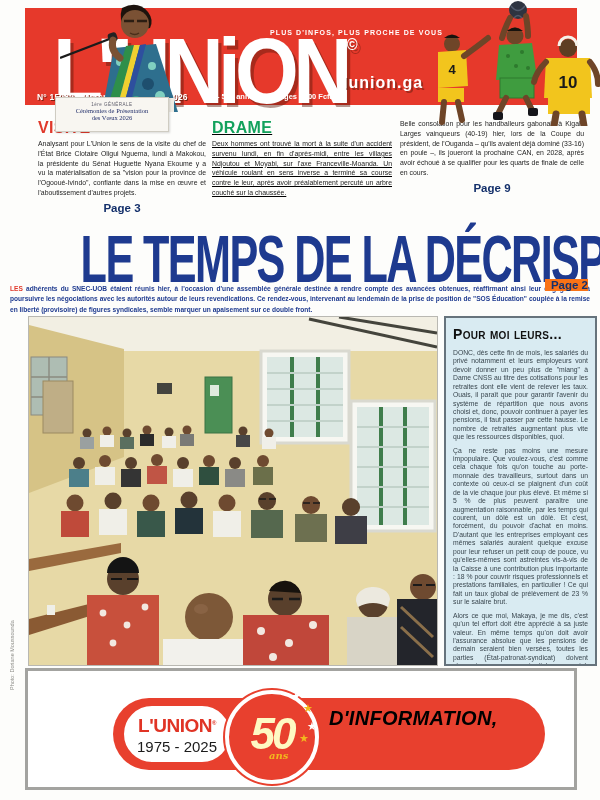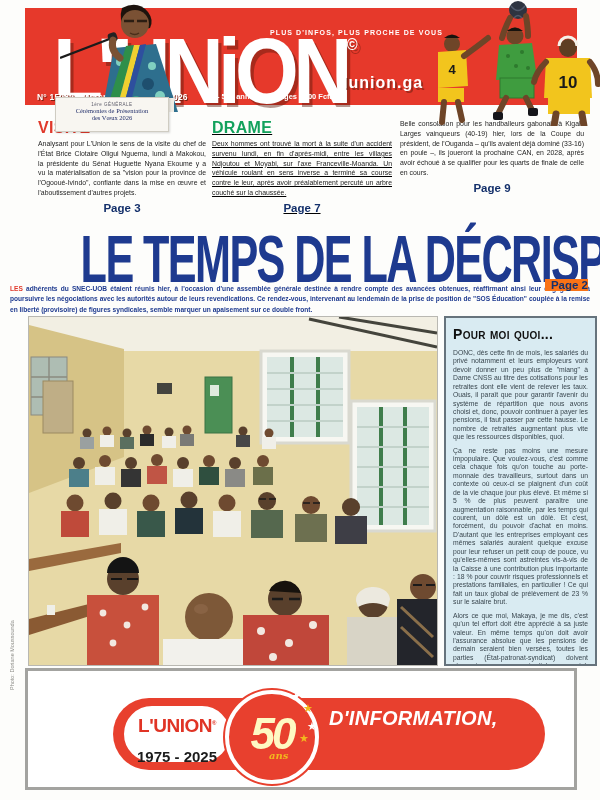--- a/index.html
+++ b/index.html
@@ -67,33 +67,33 @@
   
   .anniv{position:absolute;left:25px;top:668px;width:552px;height:122px;background:#ffffff;
         border:3px solid #a3a3a0;box-sizing:border-box;}
   .red-band{position:absolute;left:85px;top:27px;width:432px;height:72px;background:#e8402e;
         border-radius:40px;}
   .brand-pill{position:absolute;left:8px;top:5px;width:112px;height:62px;background:#fff;
         border:3px solid #e8402e;border-radius:32px;box-sizing:border-box;text-align:center;
         padding-top:9px;}
   .brand-pill .b1{font-size:19px;font-weight:bold;color:#e03425;letter-spacing:-.5px;}
   .brand-pill .b1 sup{font-size:6px;}
-  .brand-pill .b2{font-size:15px;font-weight:bold;color:#1c1c1c;margin-top:11px;}
+  .brand-pill .b2{font-size:15px;font-weight:normal;color:#1c1c1c;margin-top:1px;}
   .badge{position:absolute;left:112px;top:-8px;width:86px;height:86px;background:#e8402e;
         border:4px solid #ffffff;border-radius:50%;box-shadow:0 0 0 2px #e8402e;text-align:center;}
   .badge .fifty{font-size:44px;font-weight:bold;font-style:italic;color:#fef9c3;line-height:80px;
         letter-spacing:-3px;}
   .badge .ans{position:absolute;left:40px;top:56px;font-size:10px;font-style:italic;font-weight:bold;
         color:#f2b71e;font-family:"DejaVu Serif",serif;}
   .badge .star{position:absolute;font-size:11px;}
   .s1{left:62px;top:-4px;color:#ffffff;} .s2{left:74px;top:8px;color:#f2b71e;font-size:13px;}
   .s3{left:78px;top:26px;color:#ffffff;font-size:8px;} .s4{left:70px;top:38px;color:#f2b71e;font-size:8px;}
   .band-text{position:absolute;left:216px;top:9px;font-style:italic;font-weight:bold;
         letter-spacing:.3px;}
-  .band-text .l1{font-size:20px;color:#ffffff;}
+  .band-text .l1{font-size:20px;color:#000000;}
   .band-text .l2{font-size:20px;color:#f6c61c;margin-top:3px;}
 </style>
 </head>
 <body>
 
 <div class="page">
   <div class="sheet"></div>
 
   <div class="masthead">
     <div class="logo"><span>L'UNiON</span><sup>©</sup></div>
@@ -168,21 +168,20 @@
 
   <div class="teasers">
     <div class="teaser teaser-visite">
       <h2 class="t-red">VISITE</h2>
       <p>Analysant pour L'Union le sens de la visite du chef de l'État Brice Clotaire Oligui Nguema, lundi à Makokou, la présidente du Sénat Huguette Nyana Ekoume y a vu la matérialisation de sa "vision pour la province de l'Ogooué-Ivindo", confiante dans la mise en œuvre et l'aboutissement d'autres projets.</p>
       <div class="pageref">Page 3</div>
     </div>
     <div class="teaser teaser-drame">
       <h2 class="t-green">DRAME</h2>
       <p>Deux hommes ont trouvé la mort à la suite d'un accident survenu lundi, en fin d'après-midi, entre les villages Ndjoutou et Moyabi, sur l'axe Franceville-Moanda. Un véhicule roulant en sens inverse a terminé sa course contre le leur, après avoir préalablement percuté un arbre couché sur la chaussée.</p>
-      <div class="pageref">Page 7</div>
     </div>
     <div class="teaser teaser-handball">
       <p>Belle consolation pour les handballeurs gabonais à Kigali. Larges vainqueurs (40-19) hier, lors de la Coupe du président, de l'Ouganda – qu'ils avaient déjà dominé (33-16) en poule –, ils joueront la prochaine CAN, en 2028, après avoir échoué à se qualifier pour les quarts de finale de celle en cours.</p>
       <div class="pageref">Page 9</div>
     </div>
   </div>
 
   <div class="headline-wrap">
     <span class="headline">LE TEMPS DE LA DÉCRISPATION</span>
   </div>
@@ -304,21 +303,21 @@
         <circle cx="394" cy="270" r="13" fill="#6e4a30"></circle>
         <path d="M384 268 h9 m4 0 h9" stroke="#1a1a1a" stroke-width="2"></path>
         <rect x="368" y="282" width="40" height="66" fill="#23252b"></rect>
         <path d="M372 290 L404 320 M372 310 L404 340" stroke="#8a6f4a" stroke-width="3"></path>
       </g>
     </svg>
   </div>
   <div class="photo-credit">Photo: Doriane Moussounda</div>
 
   <div class="makaya">
-    <h3>Pour moi quoi...</h3>
+    <h3>Pour moi leurs...</h3>
     <p>DONC, dès cette fin de mois, les salariés du privé notamment et leurs employeurs vont devoir donner un peu plus de "miang" à Dame CNSS au titre des cotisations pour les retraites dont elle vient de relever les taux. Ouais, il paraît que pour garantir l'avenir du système de répartition que nous avons choisi et, donc, pouvoir continuer à payer les pensions, il faut passer par cette hausse. Le nombre de retraités augmentant plus vite que les ressources disponibles, quoi.</p>
     <p>Ça ne reste pas moins une mesure impopulaire. Que voulez-vous, c'est comme cela chaque fois qu'on touche au porte-monnaie des travailleurs, surtout dans un contexte où ceux-ci se plaignent d'un coût de la vie chaque jour plus élevé. Et même si 5 % de plus peuvent paraître une augmentation raisonnable, par les temps qui courent, un dôlè est un dôlè. Et c'est, forcément, du pouvoir d'achat en moins. D'autant que les entreprises employant ces mêmes salariés auraient quelque excuse pour leur refuser un petit coup de pouce, vu qu'elles-mêmes sont astreintes vis-à-vis de la Caisse à une contribution plus importante : 18 % pour couvrir risques professionnels et prestations familiales, en particulier ! Ce qui fait un taux global de prélèvement de 23 % sur le salaire brut.</p>
     <p>Alors ce que moi, Makaya, je me dis, c'est qu'un tel effort doit être apprécié à sa juste valeur. En même temps qu'on doit avoir l'assurance absolue que les pensions de demain seraient bien versées, toutes les parties (État-patronat-syndicat) doivent s'asseoir pour un vrai dialogue social. L'impact économique ici n'étant pas neutre, quoi.</p>
 
   </div>
 
   <div class="anniv">
     <div class="red-band">
       <div class="band-text">
         <div class="l1">D'INFORMATION,</div>

